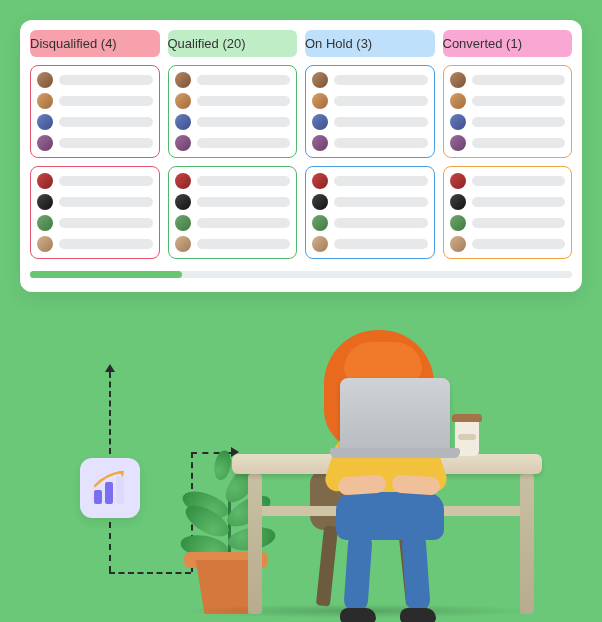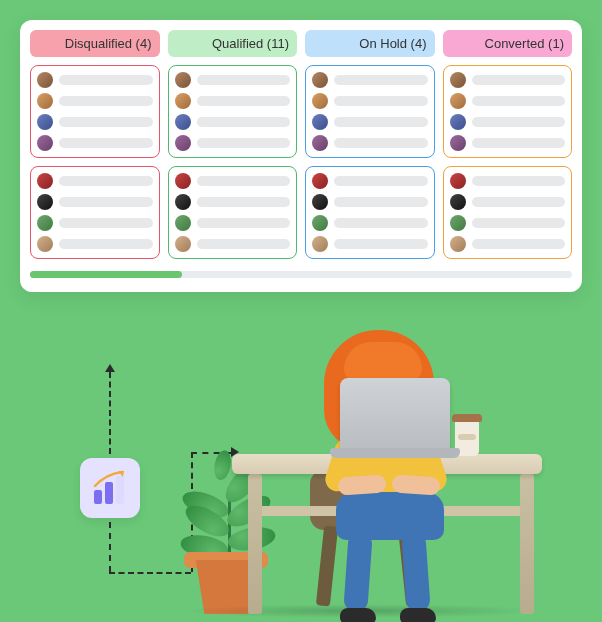--- a/index.html
+++ b/index.html
@@ -19,22 +19,22 @@
     right: 20px;
     background: #fff;
     border-radius: 12px;
     padding: 10px 10px 14px 10px;
     box-shadow: 0 6px 20px rgba(0,0,0,.08);
   }
   .tab-row { display: flex; gap: 8px; }
   .tab {
     flex: 1;
     border-radius: 6px;
-    padding: 6px 8px;
-    text-align: right;
+    padding: 6px 0;
+    text-align: left;
     font-size: 13px;
     font-weight: 500;
     color: #333;
   }
   .cols { display: flex; gap: 8px; margin-top: 8px; }
   .col { flex: 1; display: flex; flex-direction: column; gap: 8px; }
   .card {
     border: 1.2px solid;
     border-radius: 8px;
     padding: 6px 6px;
@@ -219,22 +219,22 @@
     background: radial-gradient(ellipse at center, rgba(0,0,0,.18), rgba(0,0,0,0) 70%);
     border-radius: 50%;
   }
 </style>
 </head>
 <body>
 
 <div class="board">
   <div class="tab-row" id="tab-row">
       <div class="tab" style="background: rgb(246, 161, 172);">Disqualified (4)</div>
-      <div class="tab" style="background: rgb(191, 238, 198);">Qualified (11)</div>
-      <div class="tab" style="background: rgb(191, 224, 251);">On Hold (4)</div>
+      <div class="tab" style="background: rgb(191, 238, 198);">Qualified (20)</div>
+      <div class="tab" style="background: rgb(191, 224, 251);">On Hold (3)</div>
       <div class="tab" style="background: #f9a8d4;">Converted (1)</div>
     </div>
   <div class="cols" id="cols">
       <div class="col">
         <div class="card" style="border-color: rgb(228, 85, 105);">
           <div class="entry">
             <div class="avatar" style="background: linear-gradient(135deg, rgb(181, 136, 99), rgb(122, 83, 55));"></div>
             <div class="line"></div>
           </div>
           <div class="entry">

